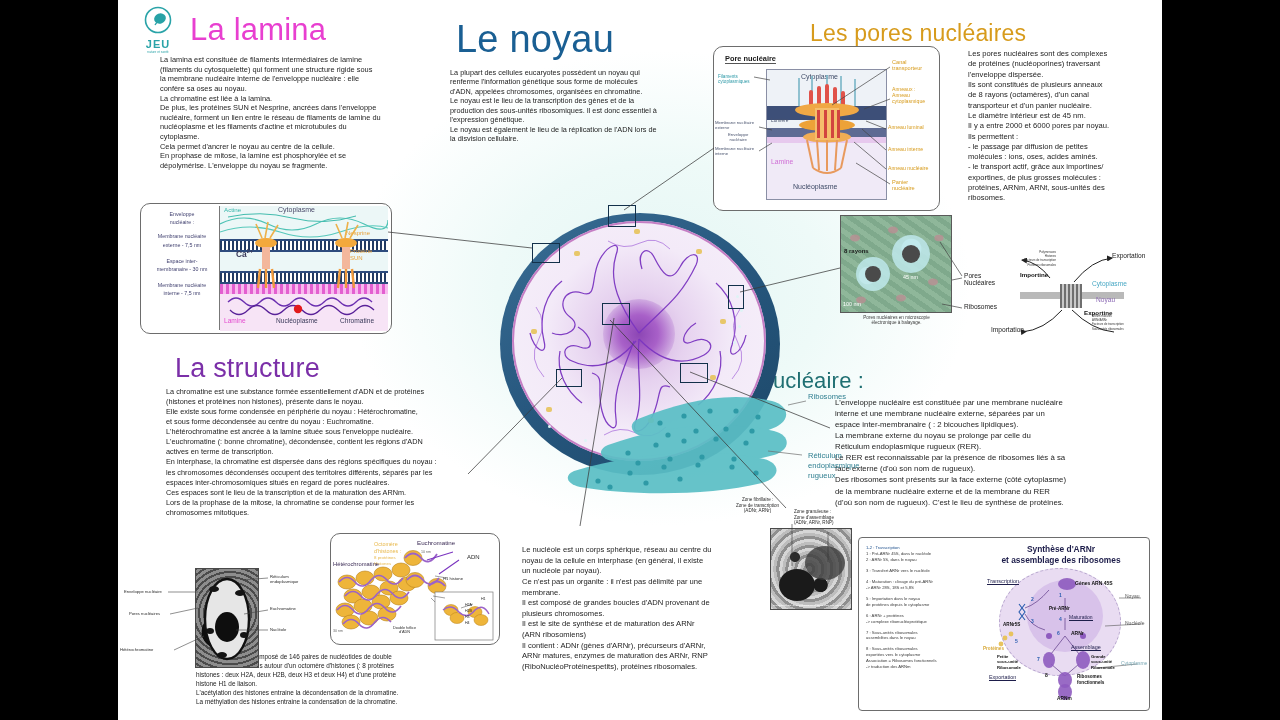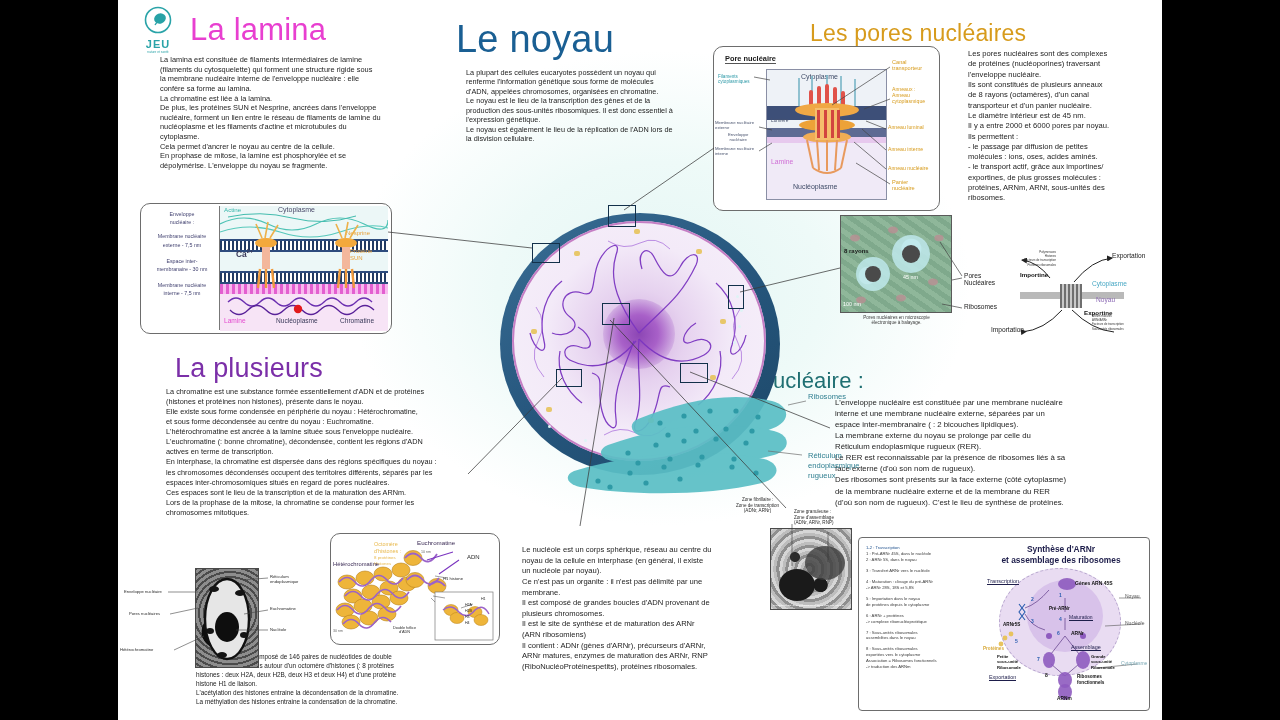--- a/index.html
+++ b/index.html
@@ -11,21 +11,21 @@
   
   #poster{
     position:absolute;left:118px;top:0;width:1044px;height:720px;
     background:
       radial-gradient(ellipse 430px 330px at 52% 40%, #e4f6f4 0%, #eefaf8 38%, #ffffff 72%),
       #ffffff;
     overflow:hidden;
   }
   .ttl{position:absolute;white-space:nowrap;font-weight:400;letter-spacing:.2px;}
   .body-txt{position:absolute;color:#232323;line-height:1.30;}
-  .just{text-align:justify;margin-left:16px;}
+  .just{text-align:justify;}
 
   
   .card{position:absolute;background:#fff;border:1px solid #6d6d6d;border-radius:10px;}
   .card.sq{border-radius:4px;}
   .lbl{position:absolute;white-space:nowrap;line-height:1.12;}
 
   
   #nucleus-art{position:absolute;left:370px;top:205px;width:340px;height:300px;}
   .nuc-outer{
     position:absolute;left:12px;top:8px;width:280px;height:262px;border-radius:50%;
@@ -98,28 +98,28 @@
       <ellipse cx="22" cy="12.5" rx="6" ry="5" fill="#27a2a6" transform="rotate(-22 22 12.5)"></ellipse>
       <path d="M17 19 Q20 14 25 10" stroke="#2aa3a8" stroke-width="1.4" fill="none"></path>
     </svg>
     <div style="font-size:11px;font-weight:bold;color:#2aa3a8;text-align:center;width:40px;letter-spacing:1px;margin-top:-2px;">JEU</div>
     <div style="font-size:3.2px;color:#2aa3a8;text-align:center;width:40px;">nature et santé</div>
   </div>
 
   <div class="ttl" style="left:338px;top:18px;font-size:38px;color:#1a5f93;font-weight:500;">Le noyau</div>
   <div class="ttl" style="left:72px;top:12px;font-size:31px;color:#e83fd0;">La lamina</div>
   <div class="ttl" style="left:692px;top:20px;font-size:23px;color:#d79b1c;">Les pores nucléaires</div>
-  <div class="ttl" style="left:57px;top:353px;font-size:27px;color:#7b2fa8;">La plusieurs</div>
+  <div class="ttl" style="left:57px;top:353px;font-size:27px;color:#7b2fa8;">La structure</div>
   <div class="ttl" style="left:516px;top:368px;font-size:22px;color:#1f6f72;">L'enveloppe nucléaire :</div>
 
   <div class="body-txt" style="left:42px;top:55px;width:272px;font-size:7.4px;">
     <div>La lamina est consituée de filaments intermédiaires de lamine</div>
         <div>(filaments du cytosquelette) qui forment  une structure rigide sous</div>
     <div>la membrane nucléaire interne de l'enveloppe nucléaire : elle</div>
-        <div>confère sa forme au lamina.</div>
+        <div>confère sa oses au noyau.</div>
     <div>La chromatine est liée à la lamina.</div>
         <div>De plus, les protéines SUN et Nesprine, ancrées dans l'enveloppe</div>
     <div>nucléaire, forment un lien entre le réseau de filaments de lamine du</div>
         <div>nucléoplasme et les filaments d'actine et microtubules du</div>
     <div>cytoplasme.</div>
         <div>Cela permet d'ancrer le noyau au centre de la cellule.</div>
     <div>En prophase de mitose, la lamine est phosphorylée et se</div>
         <div>dépolymérise. L'enveloppe du noyau se fragmente.</div>
   </div>
 
@@ -130,21 +130,21 @@
         <div>Le noyau est le lieu de la transcription des gènes et de la</div>
     <div>production des sous-unités ribosomiques. Il est donc essentiel à</div>
         <div>l'expression génétique.</div>
     <div>Le noyau est également le lieu de la réplication de l'ADN lors de</div>
         <div>la disvision cellulaire.</div>
   </div>
 
   <div class="body-txt" style="left:822px;top:49px;width:190px;font-size:7.6px;line-height:1.36;margin-left:28px;">
     <div>Les pores nucléaires sont des complexes</div>
         <div>de protéines (nucléoporines) traversant</div>
-    <div>l'enveloppe nucléaire.</div>
+    <div>l'enveloppe dispersée.</div>
         <div>Ils sont constitués de plusieurs anneaux</div>
     <div>de 8 rayons (octamères), d'un canal</div>
         <div>transporteur et d'un panier nucléaire.</div>
     <div>Le diamètre intérieur est de 45 nm.</div>
         <div>Il y a entre 2000 et 6000 pores par noyau.</div>
     <div>Ils permettent :</div>
         <div>- le passage par diffusion de petites</div>
     <div>molécules : ions, oses, acides aminés.</div>
         <div>- le transport actif, grâce aux importines/</div>
     <div>exportines, de plus grosses molécules :</div>

